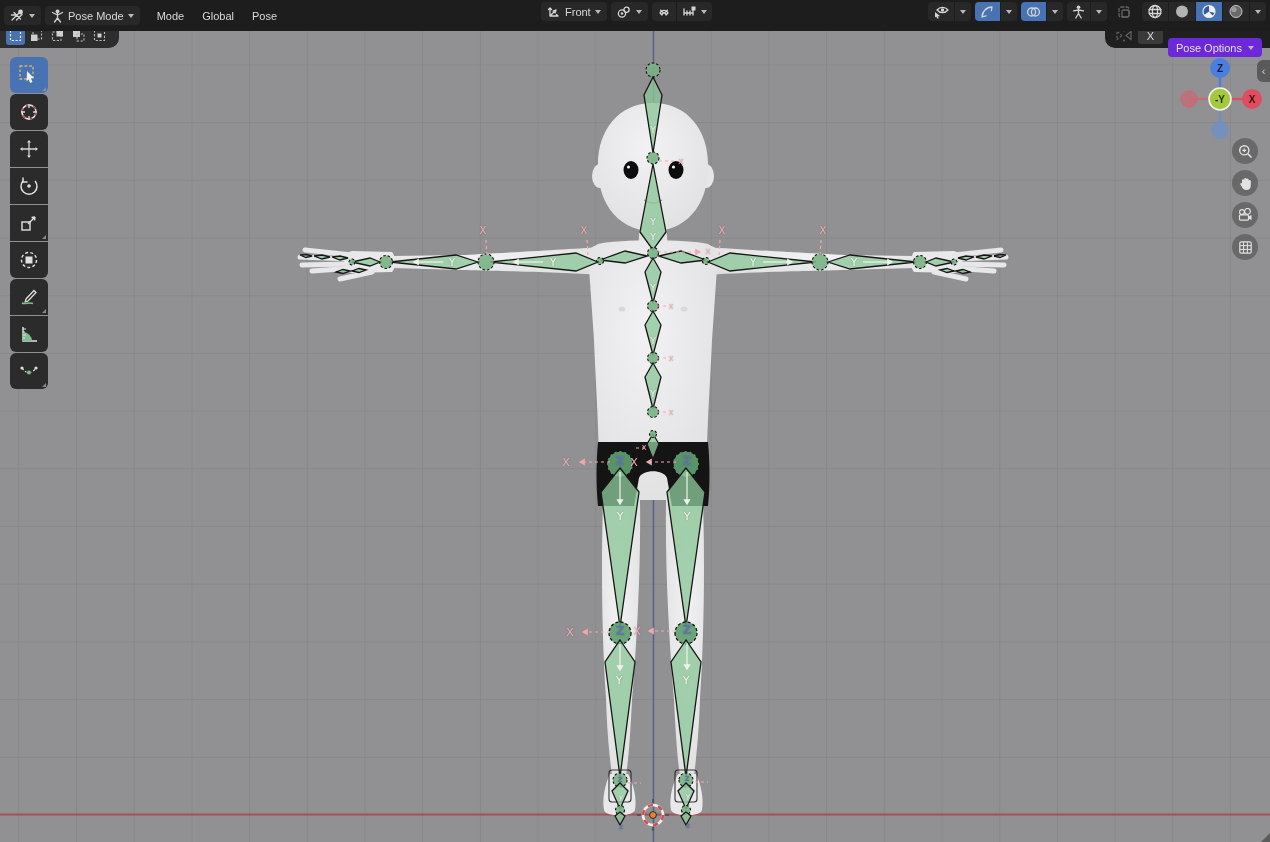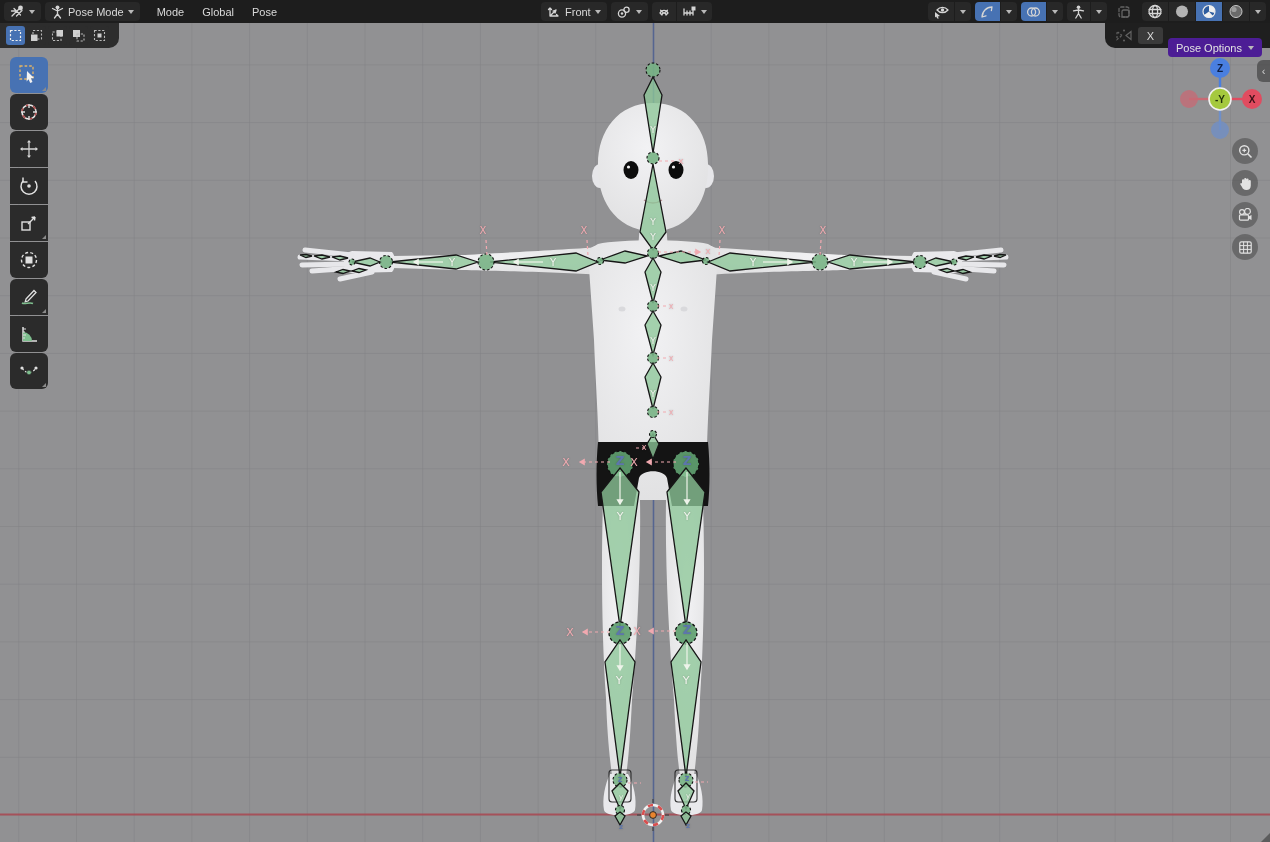--- a/index.html
+++ b/index.html
@@ -1,21 +1,21 @@
 <!DOCTYPE html>
 <html><head>
 <meta charset="utf-8">
 <style>
   html,body{margin:0;padding:0;background:#111;}
   #app{position:relative;width:1270px;height:842px;overflow:hidden;
        font-family:"Liberation Sans","DejaVu Sans",sans-serif;
        background:#919193;user-select:none;}
   svg{display:block;}
   
-  #topbar{position:absolute;left:0;top:0;width:1270px;height:23px;
+  #topbar{position:absolute;left:0;top:0;width:1270px;height:31px;
           background:#1d1d1d;display:flex;align-items:center;z-index:40;}
   .hbtn{height:19px;display:inline-flex;align-items:center;gap:4px;
         background:#282828;border-radius:4px;padding:0 6px;color:#d9d9d9;
         font-size:11px;margin-left:4px;white-space:nowrap;}
   .hbtn.flat{background:transparent;}
   .seg{display:inline-flex;height:19px;margin-left:4px;border-radius:4px;overflow:hidden;}
   .seg .cell{display:inline-flex;align-items:center;justify-content:center;
              background:#282828;padding:0 5px;margin-left:1px;}
   .seg .cell:first-child{margin-left:0;}
   .cell.active{background:#4772b3;}
@@ -31,21 +31,21 @@
             border-radius:0 0 10px 0;display:flex;align-items:center;
             padding:0 10px 0 6px;gap:2px;z-index:39;}
   .selbtn{width:19px;height:19px;border-radius:3px;background:#2d2d2d;
           display:flex;align-items:center;justify-content:center;}
   .selbtn.active{background:#4772b3;}
   #tab-right{position:absolute;right:0;top:23px;height:25px;background:#1f1f1f;
              border-radius:0 0 0 10px;display:flex;align-items:center;
              padding:0 8px 0 10px;gap:5px;z-index:39;}
   .xbtn{height:17px;min-width:17px;border-radius:3px;background:#3a3a3a;color:#dcdcdc;
         font-size:11px;display:flex;align-items:center;justify-content:center;padding:0 4px;}
-  .ddbtn{height:19px;border-radius:4px;background:#4c1d95;color:#e2e2e2;font-size:11px;
+  .ddbtn{height:19px;border-radius:4px;background:#6d28d9;color:#e2e2e2;font-size:11px;
          display:flex;align-items:center;gap:6px;padding:0 8px;margin-top:24px;}
   
   #toolbar{position:absolute;left:10px;top:57px;display:flex;flex-direction:column;gap:1px;z-index:38;}
   .tgroup{display:flex;flex-direction:column;border-radius:6px;overflow:hidden;gap:1px;}
   .tool{width:38px;height:36px;background:#2b2b2b;display:flex;align-items:center;
         justify-content:center;position:relative;}
   .tool.active{background:#4772b3;}
   .tool .corner{position:absolute;right:2px;bottom:2px;width:0;height:0;
         border-left:4px solid transparent;border-bottom:4px solid #8a8a8a;}
   

